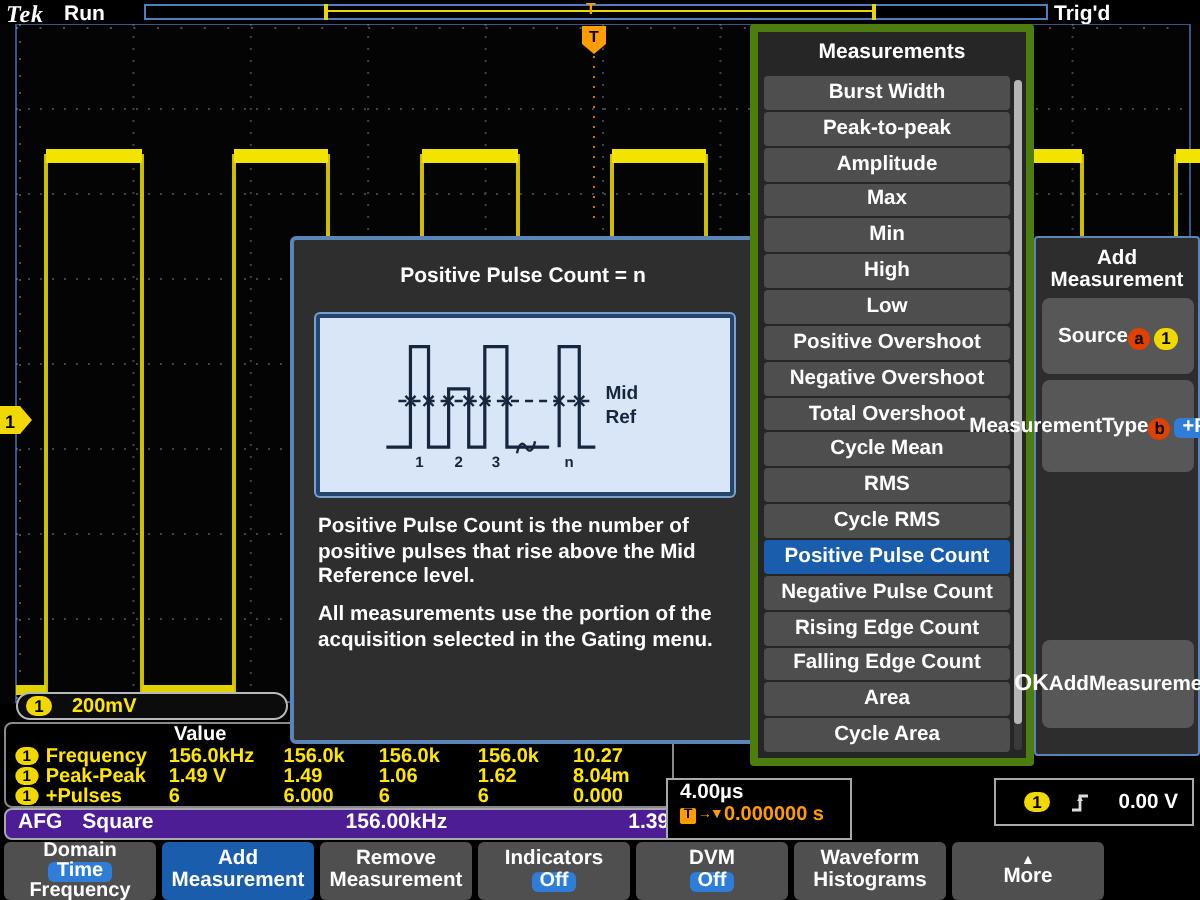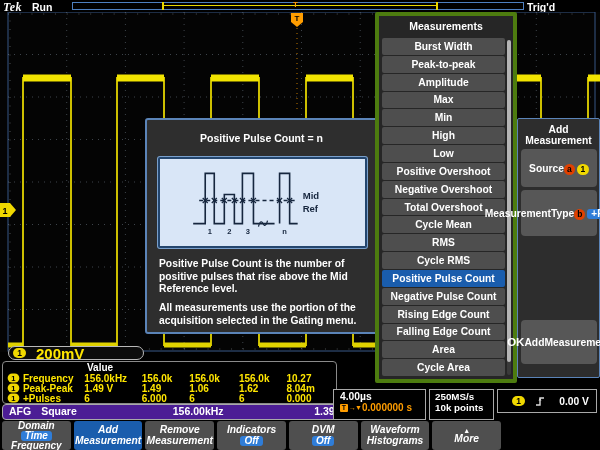--- a/index.html
+++ b/index.html
@@ -25,21 +25,21 @@
   
   #grat { left:0; top:12px; width:600px; height:340px; background:#040404; }
 
   
   #ch-badge { left:8px; top:346px; width:136px; height:14px; border:1px solid #b9b9b9;
               border-radius:7px; background:#0c0c0c; display:flex; align-items:center; }
   .ybadge { display:inline-flex; align-items:center; justify-content:center;
             width:13px; height:10px; border-radius:6px; background:#f0d800; color:#000;
             font-size:8.5px; font-weight:700; }
   #ch-badge .ybadge { margin-left:4px; }
-  #ch-scale { color:#ffe600; margin-left:10px; font-size:15px; }
+  #ch-scale { color:#ffe600; margin-left:10px; font-size:10px; }
 
   
   #mtable { left:2px; top:361px; width:335px; height:43px; border:1px solid #8a8a8a;
             border-radius:4px; background:#000; z-index:3; }
   #mtable .hdr { position:absolute; left:84px; top:0px; color:#fff; font-size:10px; }
   .mrow { position:absolute; left:0; width:100%; height:10px; display:flex; align-items:center; color:#ffe600; font-size:10px; }
   .mrow .ybadge { margin-left:4px; transform:scale(.9); }
   .c-label { width:62px; margin-left:3px; }
   .c-val { width:58px; } .c-mean { width:48px; } .c-min { width:50px; } .c-max { width:48px; } .c-sd { width:50px; }
 
@@ -56,31 +56,31 @@
   .ticon { display:inline-block; width:8px; height:8px; background:#ff9d00; color:#000;
            font-size:7px; line-height:8px; text-align:center; border-radius:1px; margin-right:1px; }
   .tarrow { font-size:7px; margin-right:1px; letter-spacing:-1px; }
   #sbox { left:429px; top:389px; width:65px; height:31px; padding:1px 0 0 5px; font-size:9.8px; }
   #tbox { left:497px; top:389px; width:100px; height:24px; display:flex; align-items:center; }
   #tbox .ybadge { margin-left:14px; }
   #slope-icon { margin-left:10px; }
   #trig-level { margin-left:auto; margin-right:7px; font-size:10.3px; }
 
   
-  #botmenu { left:0; top:421px; width:501px; height:29px; display:flex; gap:3px; padding-left:2px; z-index:3;font-style:italic; }
+  #botmenu { left:0; top:421px; width:552px; height:29px; display:flex; gap:3px; padding-left:2px; z-index:3; }
   .bbtn { width:82px; height:29px; background:#4f4f4f; border-radius:3px; display:flex;
           flex-direction:column; align-items:center; justify-content:center; line-height:10.5px;
           font-size:10.3px; text-align:center; }
   .bbtn.sel { background:#1a5dad; }
   .pill { background:#2f7dd8; border-radius:3px; padding:0 4px; line-height:10px; font-size:10px; }
   #btn-domain { line-height:9.5px; font-size:10px; }
   .more-arrow { font-size:7px; line-height:7px; }
 
   
-  #dialog { left:145px; top:118px; width:233px; height:216px; background:#2e2e2e;
+  #dialog { left:145px; top:118px; width:233px; height:254px; background:#2e2e2e;
             border:2px solid #5b84b8; border-radius:3px; z-index:5; }
   #dlg-title { position:absolute; left:0; width:100%; top:12px; text-align:center; font-size:10.5px; }
   #dlg-diagram { position:absolute; left:11px; top:37px; width:209px; height:91px;
                  background:#d9e6f7; border:2px solid #24466e; border-radius:2px; box-shadow:0 0 0 1px #7aa0cc; }
   #dlg-body1 { position:absolute; left:12px; top:138px; width:218px; color:#fff; font-size:10.3px; line-height:12.5px; }
   #dlg-body2 { position:absolute; left:12px; top:182px; width:218px; color:#fff; font-size:10.3px; line-height:12.5px; }
 
   
   #measmenu { left:375px; top:12px; width:142px; height:371px; background:#262626;
               border:4px solid #4d7c0f; border-radius:2px; z-index:6; }
@@ -231,24 +231,20 @@
     <span id="afg-amp">1.3940 Vpp</span>
   </div>
 
   <div id="hbox" class="abs rbox">
     <div>4.00µs</div>
     <div class="l2">
       <span class="ticon">T</span>
       <span class="tarrow">→▼</span>
       <span>0.000000 s</span>
     </div>
-  </div>
-  <div id="sbox" class="abs rbox">
-    <div>250MS/s</div>
-    <div>10k points</div>
   </div>
   <div id="tbox" class="abs rbox">
     <span class="ybadge">1</span>
     <svg id="slope-icon" width="10" height="11" viewBox="0 0 10 11">
       <path d="M1,9 H5 V2 H9" fill="none" stroke="#dcdcdc" stroke-width="1.4"></path>
       <path d="M3.5,4.5 L5,2 L6.5,4.5" fill="#dcdcdc"></path>
     </svg>
     <span id="trig-level">0.00 V</span>
   </div>
 

